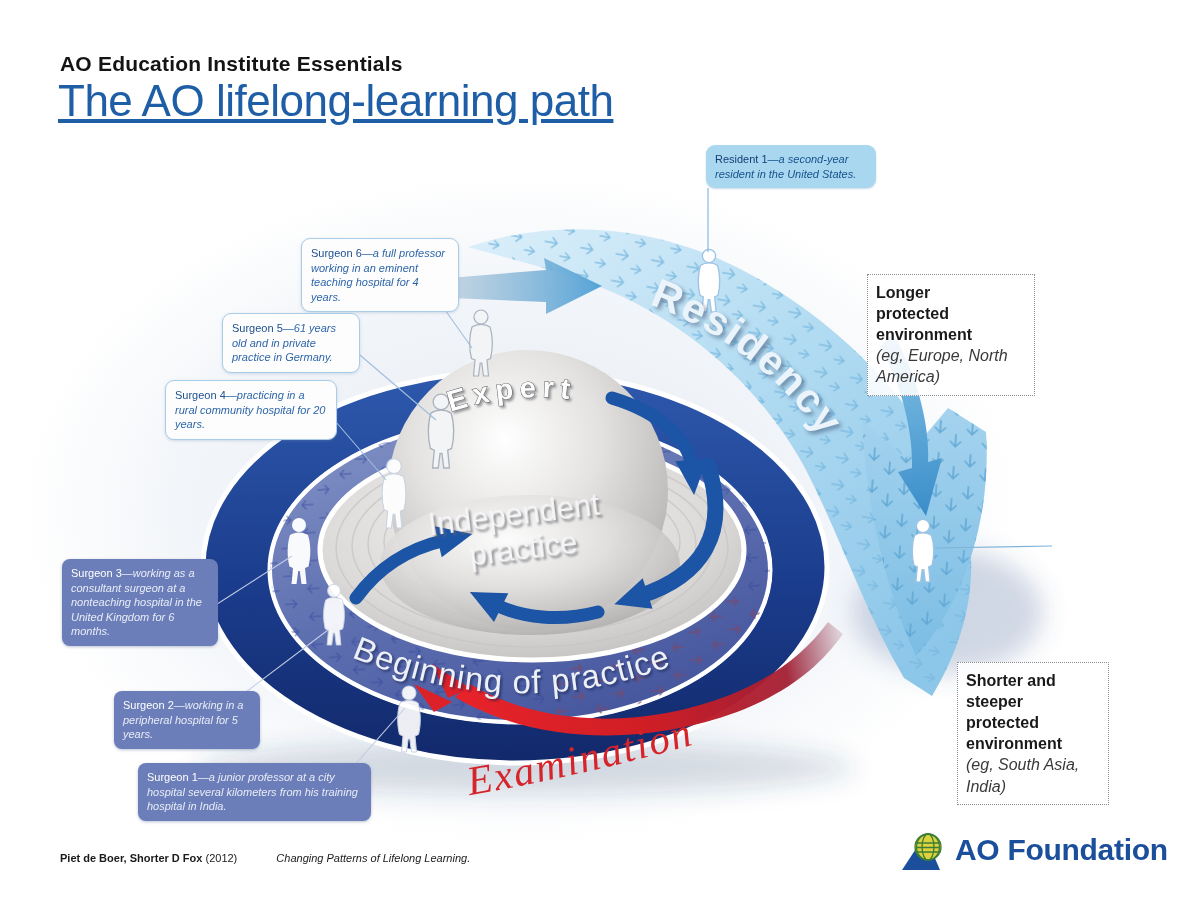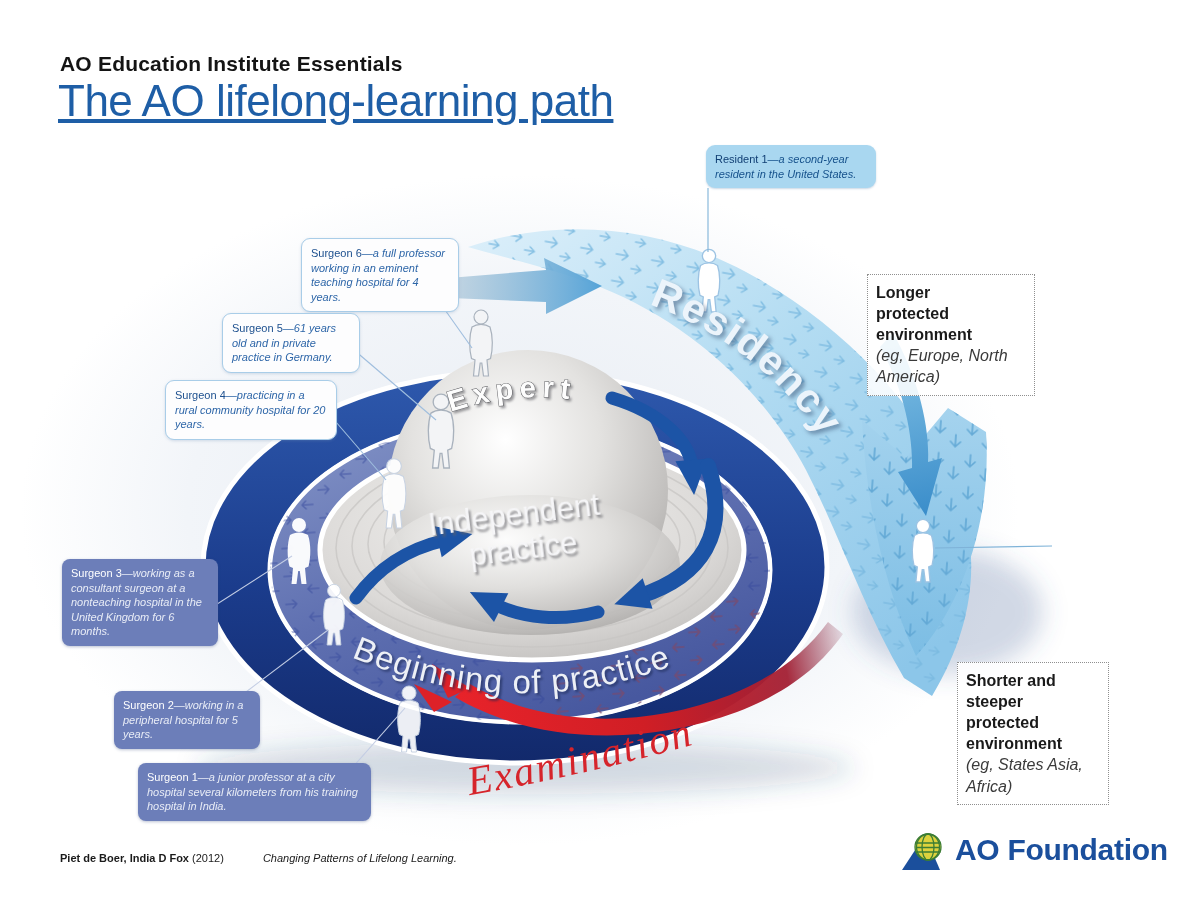--- a/index.html
+++ b/index.html
@@ -245,25 +245,25 @@
   </div>
 
   <div class="note" style="left:867px;top:274px;width:150px">
     <span class="nb">Longer</span>
     <span class="nb">protected environment</span>
     <span class="ni">(eg, Europe, North America)</span>
   </div>
   <div class="note" style="left:957px;top:662px;width:134px">
     <span class="nb">Shorter and steeper</span>
     <span class="nb">protected environment</span>
-    <span class="ni">(eg, States Asia, Africa)</span>
+    <span class="ni">(eg, South Asia, India)</span>
   </div>
 
   <div class="footer">
-    <span class="fb">Piet de Boer, India D Fox</span>
+    <span class="fb">Piet de Boer, Shorter D Fox</span>
     <span>(2012)</span>
     <span class="fi">Changing Patterns of Lifelong Learning.</span>
   </div>
 
   <div class="logo">
     <svg width="46" height="44" viewBox="0 0 46 44">
       <polygon points="2,42 40,42 25,7" fill="#1b4f9c"></polygon>
       <g>
         <circle cx="28" cy="19" r="13" fill="#ddd23d"></circle>
         <g fill="none" stroke="#3c7d35" stroke-width="1.3">

